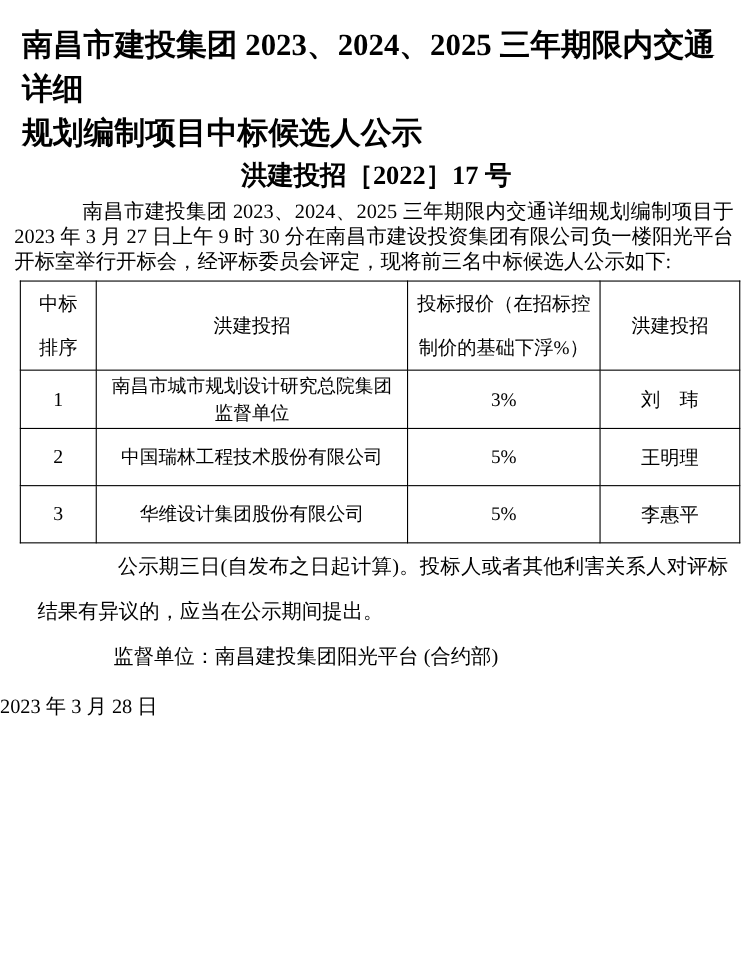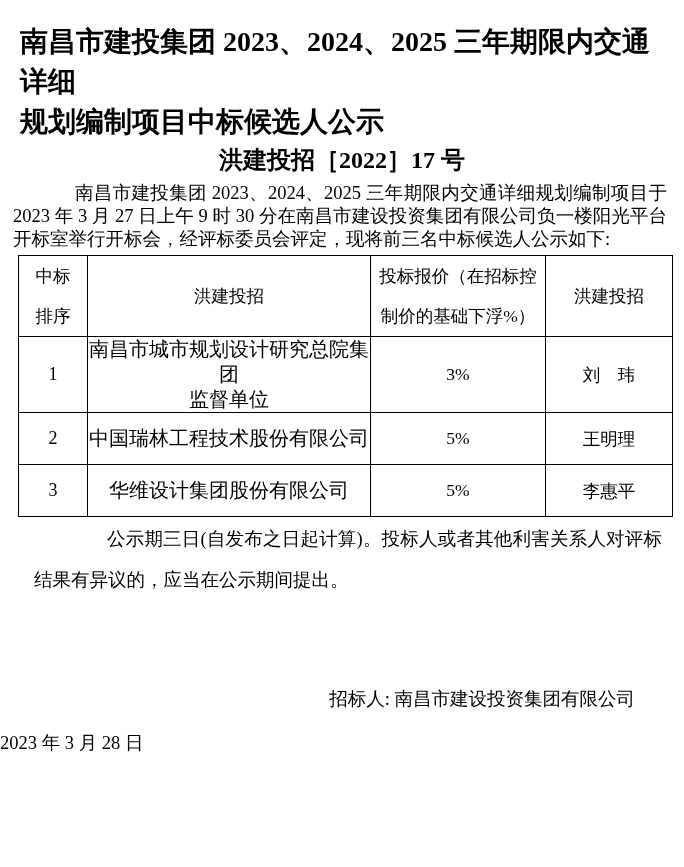--- a/index.html
+++ b/index.html
@@ -49,21 +49,21 @@
     vertical-align: middle;
     padding: 0;
     overflow: hidden;
   }
   tr.header-row th { height: 80px; }
   tr.header-row th div { line-height: 40px; }
   th.price-header { text-align: left; padding-left: 9px; }
   td.rank-cell { font-size: 18px; }
   tr.data-row-1 td { height: 52px; }
   tr.data-row-2 td, tr.data-row-3 td { height: 51px; }
-  td.bidder-cell div { line-height: 25px; font-size: 20px; }
+  td.bidder-cell div { line-height: 25px; font-size: 17px; }
   td.price-cell { font-weight: bold; }
 
   .notice {
     margin: 2px 22px 0 34px;
     font-size: 18.5px;
     line-height: 41px;
     text-align: justify;
     text-indent: 73px;
   }
   .supervisor, .phone {
@@ -154,19 +154,19 @@
           <div></div>
         </td>
         <td class="price-cell">5%</td>
         <td class="manager-cell">李惠平</td>
       </tr>
     </tbody>
   </table>
 
   <p class="notice">公示期三日(自发布之日起计算)。投标人或者其他利害关系人对评标结果有异议的，应当在公示期间提出。</p>
 
+  <p class="supervisor">监督单位：南昌建投集团阳光平台 (合约部)</p>
 
 
-  <p class="tenderer">招标人: 南昌市建设投资集团有限公司</p>
 
   <p class="date">2023 年 3 月 28 日</p>
 
 </div>
 
 </body></html>

